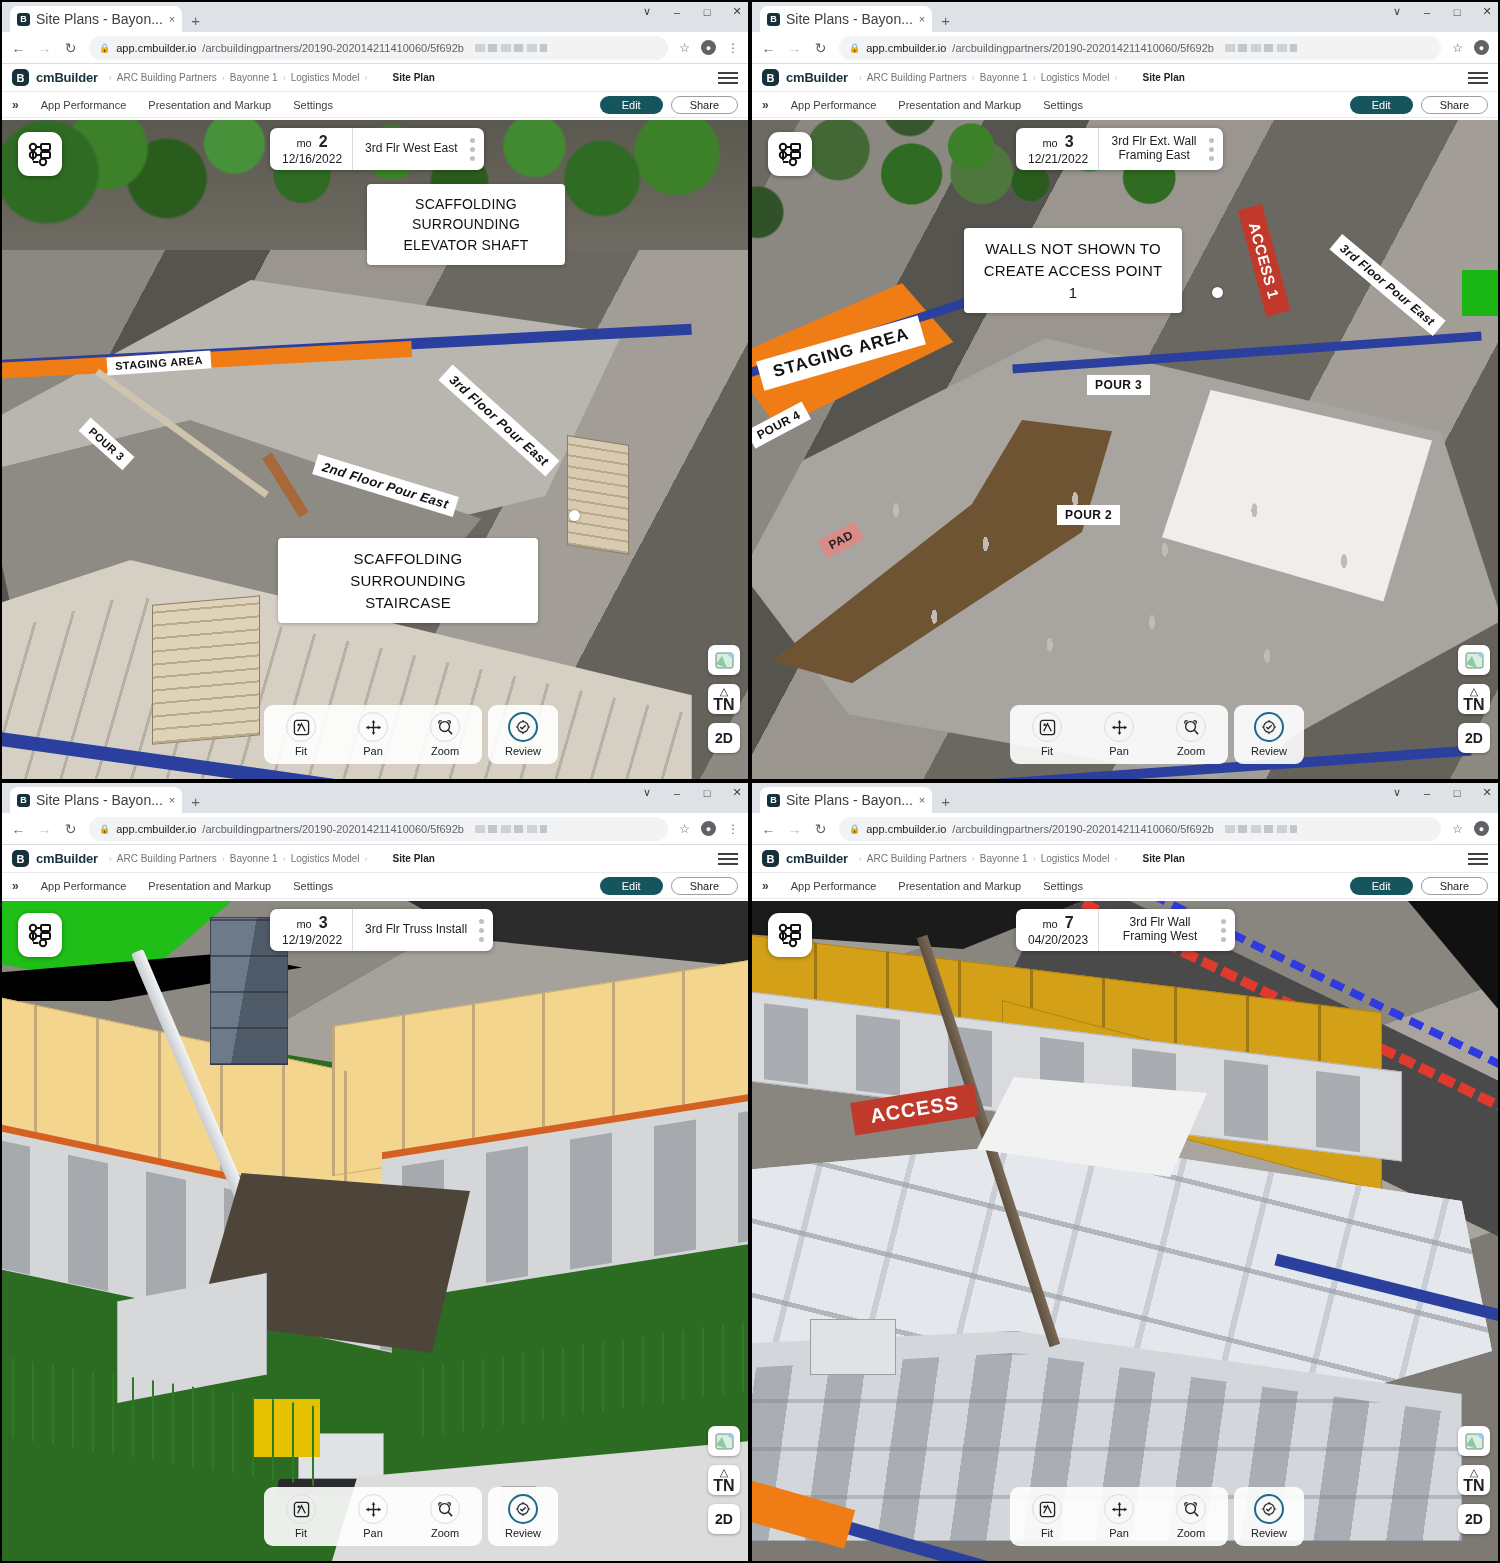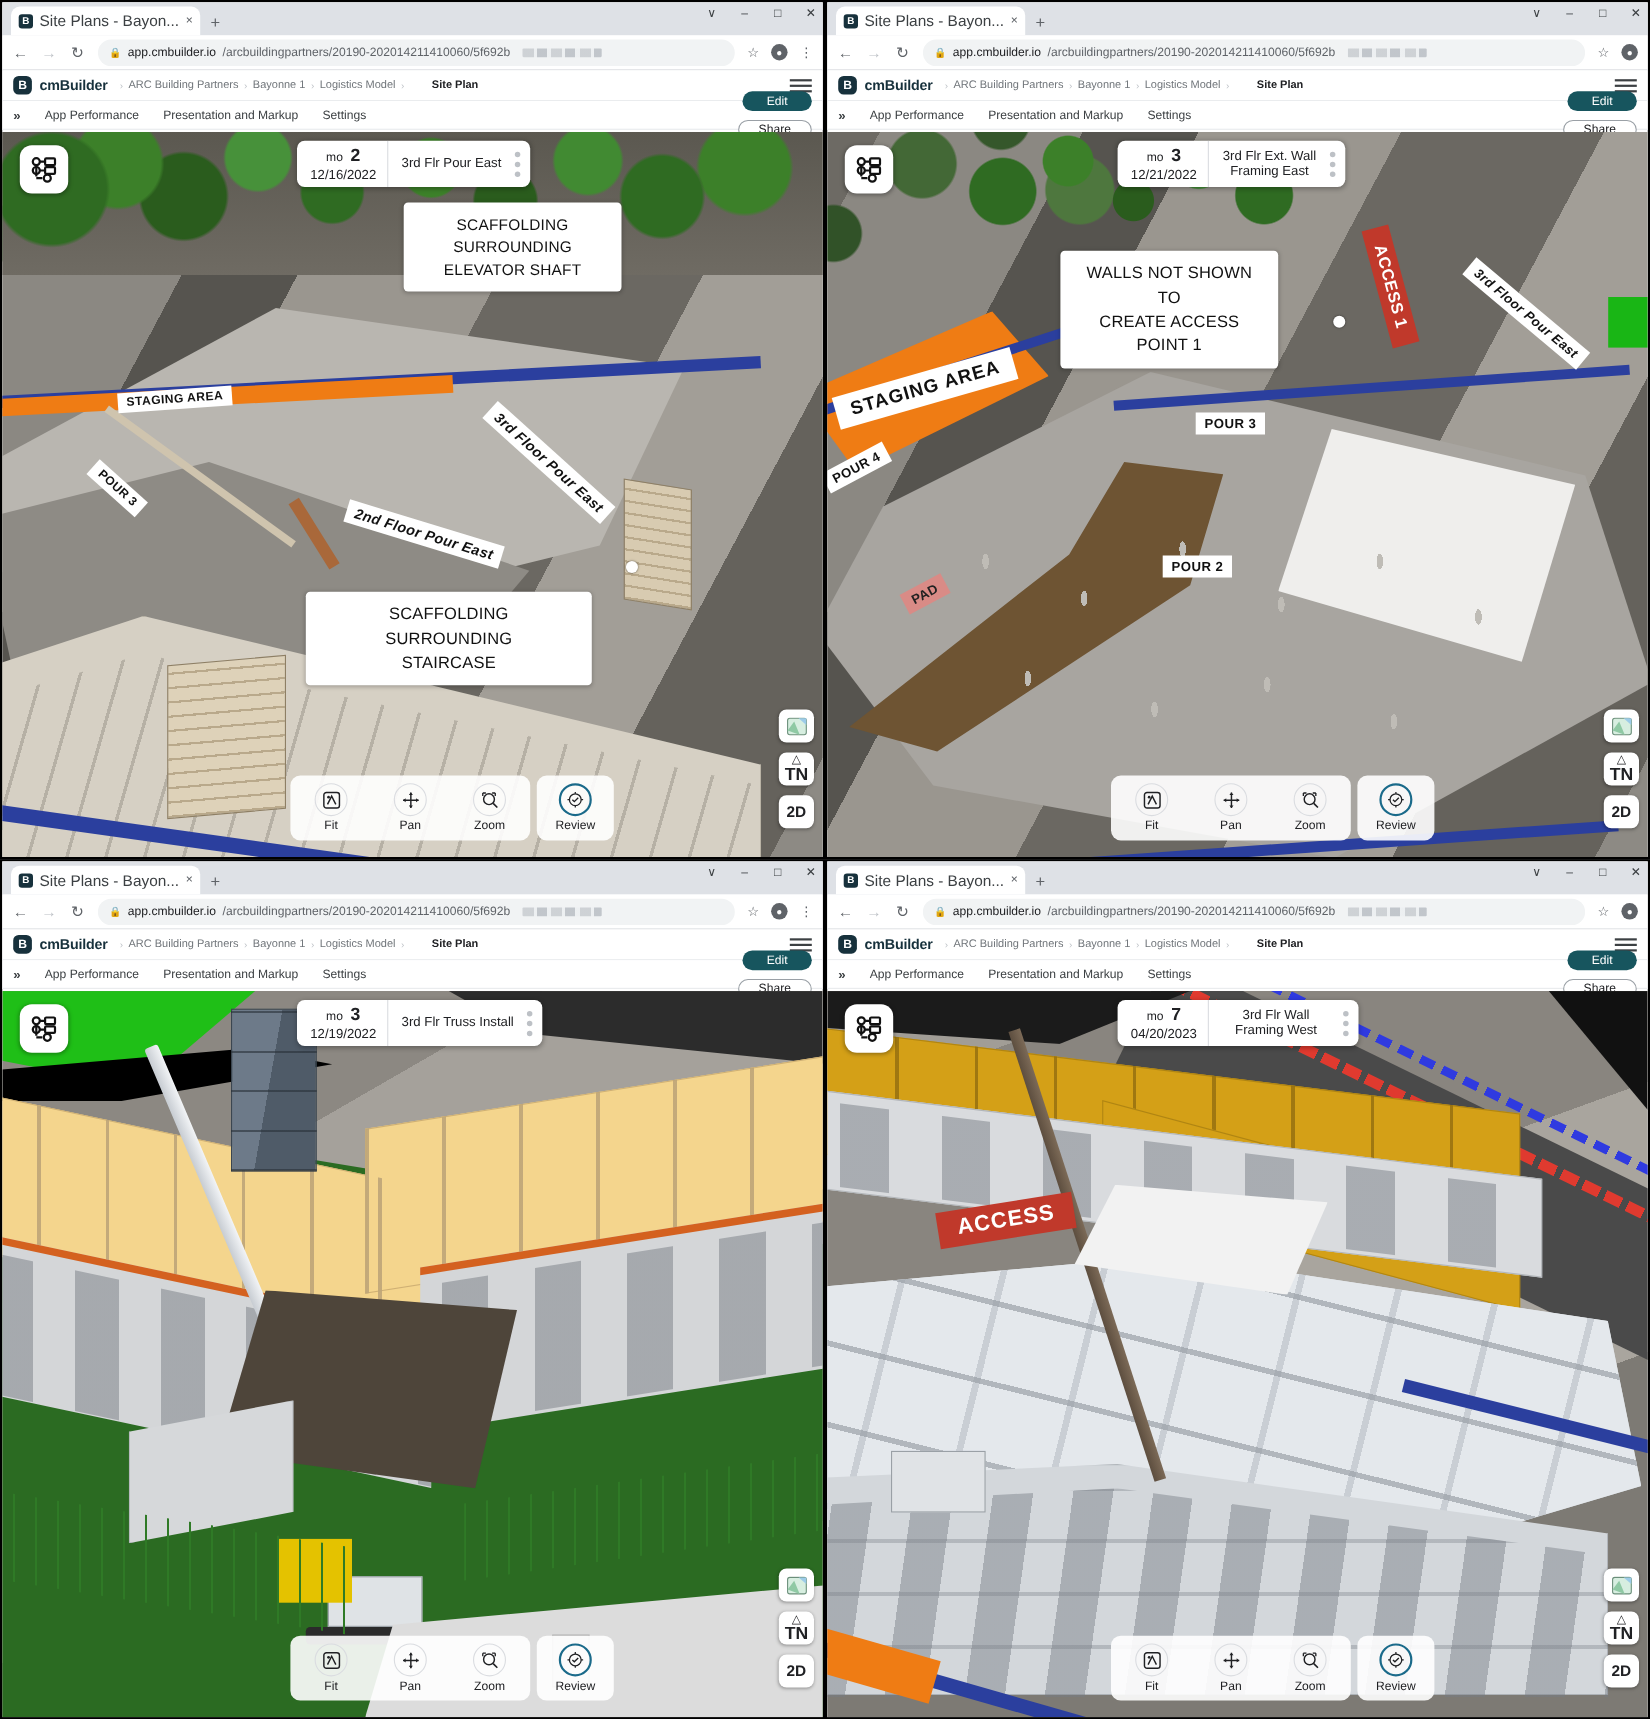--- a/index.html
+++ b/index.html
@@ -93,21 +93,21 @@
   .crumb.last { color: #202124; font-weight: bold; padding-left: 20px; }
   .hamburger { margin-left: auto; display: flex; flex-direction: column; gap: 3px; }
   .hamburger i { display: block; width: 20px; height: 2px; background: #3c4043; }
 
   .toolbar {
     height: 26px; background: #fff; display: flex; align-items: center;
     padding: 0 10px; gap: 22px; font-size: 11px; color: #3c4043;
     border-bottom: 1px solid #e8eaed;
   }
   .chev { color: #3c4043; font-size: 12px; font-weight: bold; }
-  .tb-actions { margin-left: auto; display: flex; gap: 8px; align-items: flex-end; flex-direction: column; }
+  .tb-actions { margin-left: auto; display: flex; gap: 8px; align-items: flex-start; }
   .btn-edit {
     background: #17555e; color: #fff; border-radius: 11px;
     padding: 3px 22px; font-size: 11px;
   }
   .btn-share {
     background: #fff; color: #202124; border: 1px solid #9aa0a6; border-radius: 11px;
     padding: 2px 18px; font-size: 11px;
   }
 
   
@@ -346,21 +346,21 @@
       </div>
 
       <div class="card-milestone" style="left:268px;">
         <div class="ms-left">
           <span class="ms-mo">
             <span>mo</span>
               <b>2</b>
           </span>
           <span class="ms-date">12/16/2022</span>
         </div>
-        <div class="ms-title">3rd Flr Pour East</div>
+        <div class="ms-title">3rd Flr West East</div>
         <div class="ms-dots">
             <i></i>
             <i></i>
             <i></i>
           </div>
       </div>
 
       <div class="callout" style="left:365px;top:64px;width:198px;white-space:pre-line;">SCAFFOLDING SURROUNDING
 ELEVATOR SHAFT</div>
       <div class="callout" style="left:276px;top:418px;width:260px;white-space:pre-line;font-size:15px;">SCAFFOLDING SURROUNDING
@@ -553,21 +553,21 @@
           <span class="ms-date">12/21/2022</span>
         </div>
         <div class="ms-title" style="max-width:110px;">3rd Flr Ext. Wall Framing East</div>
         <div class="ms-dots">
             <i></i>
             <i></i>
             <i></i>
           </div>
       </div>
 
-      <div class="callout" style="left:212px;top:108px;width:198px;white-space:pre-line;font-size:15px;">WALLS NOT SHOWN TO
+      <div class="callout" style="left:212px;top:108px;width:218px;white-space:pre-line;font-size:15px;">WALLS NOT SHOWN TO
 CREATE ACCESS POINT 1</div>
 
       <div class="side-ctrls" style="top:525px;">
         <div class="sq-btn">
           <svg width="19" height="17" viewBox="0 0 19 17">
             <rect x="1" y="1" width="17" height="15" rx="2" fill="#d7eee0" stroke="#6b8f7a"></rect>
             <path d="M1 12 L7 4 L12 16" fill="#8fc9a4"></path>
             <path d="M11 1 L18 7 V1 Z" fill="#9ccbe8"></path>
           </svg>
         </div>

